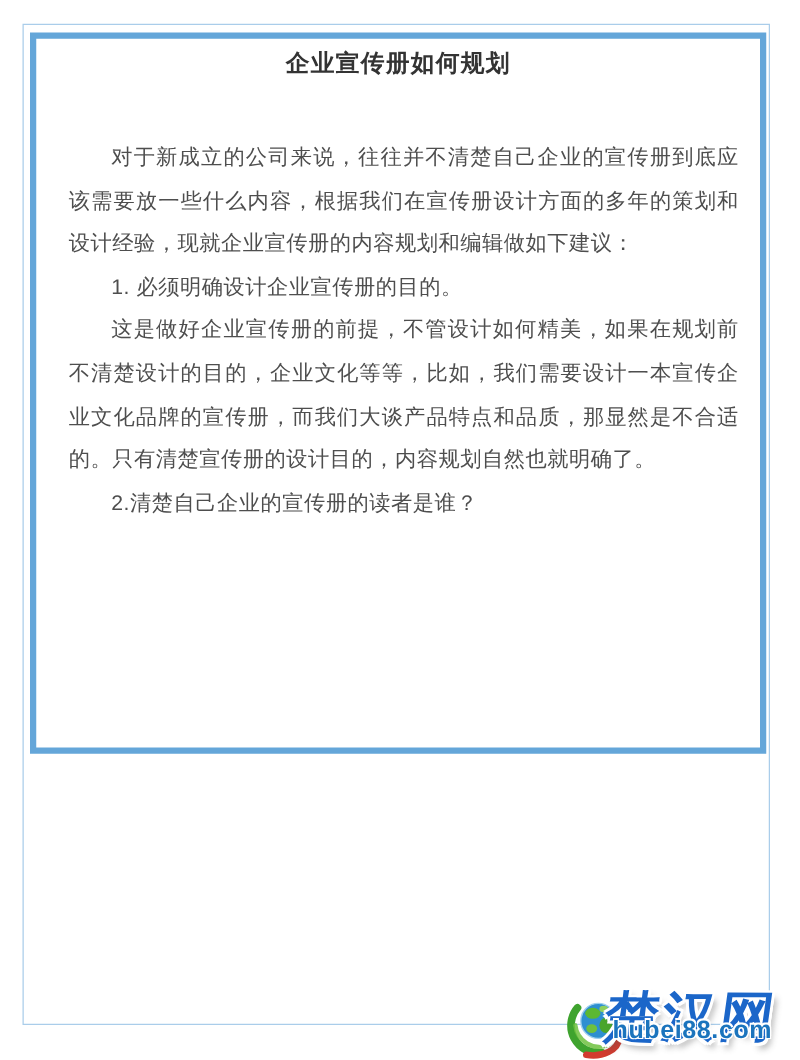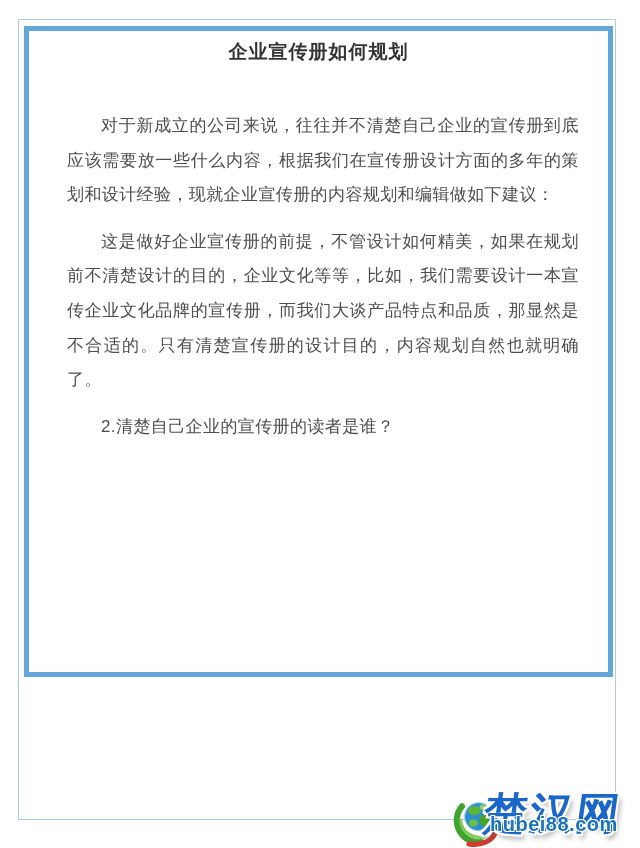--- a/index.html
+++ b/index.html
@@ -13,21 +13,21 @@
   .frame-outer {
     position: absolute;
     left: 18px; top: 19px;
     width: 598px; height: 801px;
     border: 1px solid #aacdea;
     box-sizing: border-box;
   }
   .frame-inner {
     position: absolute;
     left: 24px; top: 26px;
-    width: 589px; height: 651px;
+    width: 589px; height: 577px;
     border: 5px solid #64a6d9;
     box-sizing: border-box;
     background: #ffffff;
   }
   .title {
     margin: 8px 0 0 0;
     text-align: center;
     font-size: 19px;
     line-height: 26px;
     font-weight: bold;
@@ -36,21 +36,21 @@
   }
   .article {
     margin: 44px 17px 0 26px;
     font-size: 17px;
     line-height: 34.6px;
     color: #4e4e4e;
     text-align: justify;
     letter-spacing: 0.4px;
   }
   .article p {
-    margin: 12px;
+    margin: 0;
     text-indent: 2em;
   }
   .watermark {
     position: absolute;
     right: 0; bottom: 0;
     width: 216px; height: 64px;
   }
   .wm-logo {
     position: absolute;
     left: 24px; bottom: -2px;
@@ -85,20 +85,21 @@
 <body>
 
 <div class="page">
 
   <div class="frame-outer"></div>
 
   <div class="frame-inner">
     <h1 class="title">企业宣传册如何规划</h1>
     <div class="article">
       <p>对于新成立的公司来说，往往并不清楚自己企业的宣传册到底应该需要放一些什么内容，根据我们在宣传册设计方面的多年的策划和设计经验，现就企业宣传册的内容规划和编辑做如下建议：</p>
+      <p>1. 必须明确设计企业宣传册的目的。</p>
       <p>这是做好企业宣传册的前提，不管设计如何精美，如果在规划前不清楚设计的目的，企业文化等等，比如，我们需要设计一本宣传企业文化品牌的宣传册，而我们大谈产品特点和品质，那显然是不合适的。只有清楚宣传册的设计目的，内容规划自然也就明确了。</p>
       <p>2.清楚自己企业的宣传册的读者是谁？</p>
     </div>
   </div>
 
   <div class="watermark">
     <svg class="wm-logo" viewBox="0 0 64 64" xmlns="http://www.w3.org/2000/svg" aria-hidden="true">
 
       <circle cx="35" cy="26" r="16" fill="#2e8fd0"></circle>
       <ellipse cx="30" cy="19" rx="7" ry="5" fill="#5cb832"></ellipse>

